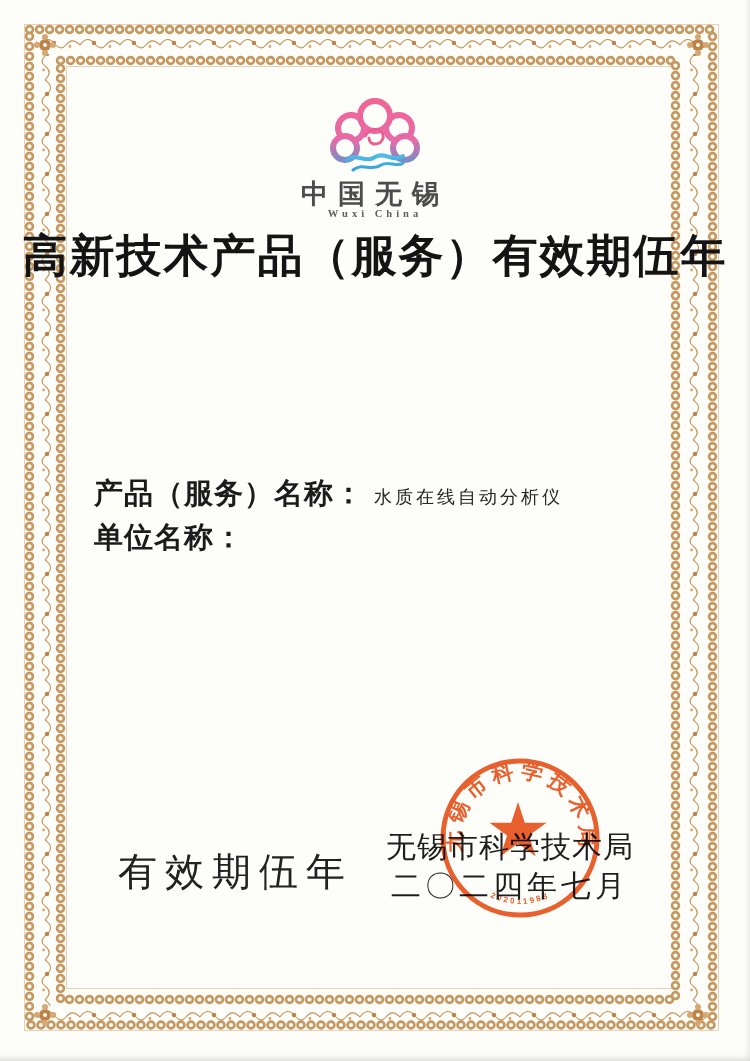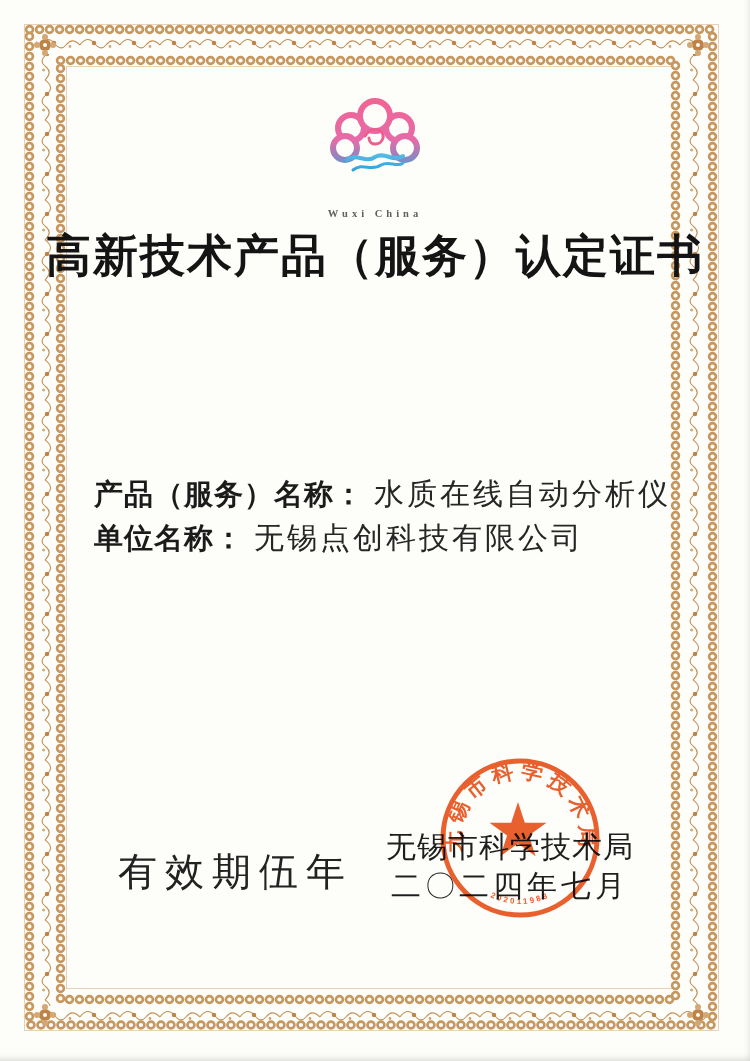--- a/index.html
+++ b/index.html
@@ -25,21 +25,21 @@
     left:0;top:226px;width:750px;text-align:center;
     font-size:45px;font-weight:900;color:#141414;letter-spacing:2px;
     font-family:"Liberation Serif", serif;
   }
   .field{left:94px;display:flex;align-items:baseline;white-space:nowrap;}
   .field .lbl{
     font-family:"Liberation Sans", sans-serif;font-weight:700;
     font-size:29px;color:#1b1b1b;letter-spacing:1px;
   }
   .field .val{
-    font-family:"Liberation Serif", serif;font-size:30px;color:#262626;
+    font-family:"Liberation Serif", serif;font-size:18px;color:#262626;
     letter-spacing:3px;margin-left:10px;
   }
   .field .val.serial{font-size:30px;letter-spacing:1px;}
   .f1{top:474px;text-align:right;} .f2{top:518px;} .f3{top:601px;}
   .validity{
     left:118px;top:845px;font-size:39px;letter-spacing:8px;color:#222;
     font-family:Liberation Sans, sans-serif;
   }
   .issuer-block{
     left:385px;top:832px;width:250px;text-align:center;color:#1e1e1e;
@@ -137,31 +137,31 @@
         <circle cx="92" cy="32" r="13"></circle>
         <circle cx="68" cy="20" r="15"></circle>
         <circle cx="38" cy="52" r="12"></circle>
         <circle cx="98" cy="52" r="12"></circle>
       </g>
       <path d="M58,40 C64,30 78,32 76,42 C74,50 62,50 62,42" fill="none" stroke="#ee5d8f" stroke-width="3" stroke-linecap="round"></path>
       <path d="M40,64 C50,56 58,68 68,61 C78,55 86,67 96,60" fill="none" stroke="url(#waveGrad)" stroke-width="4" stroke-linecap="round"></path>
       <path d="M46,74 C56,66 64,76 74,69 C82,64 90,72 96,67" fill="none" stroke="url(#waveGrad)" stroke-width="3" stroke-linecap="round"></path>
     </svg>
   </div>
+  <div class="abs logo-cn">中国无锡</div>
   <div class="abs logo-en">Wuxi China</div>
 
-  <div class="abs cert-title">高新技术产品（服务）认定证书</div>
+  <div class="abs cert-title">高新技术产品（服务）有效期伍年</div>
 
   <div class="abs field f1">
     <span class="lbl">产品（服务）名称：</span>
     <span class="val">水质在线自动分析仪</span>
   </div>
   <div class="abs field f2">
     <span class="lbl">单位名称：</span>
-    <span class="val">无锡点创科技有限公司</span>
   </div>
   <div class="abs field f3">
   </div>
 
   <div class="abs validity">有效期伍年</div>
 
   <div class="abs issuer-block">
     <div class="issuer-line">无锡市科学技术局</div>
     <div class="date-line">二〇二四年七月</div>
   </div>

